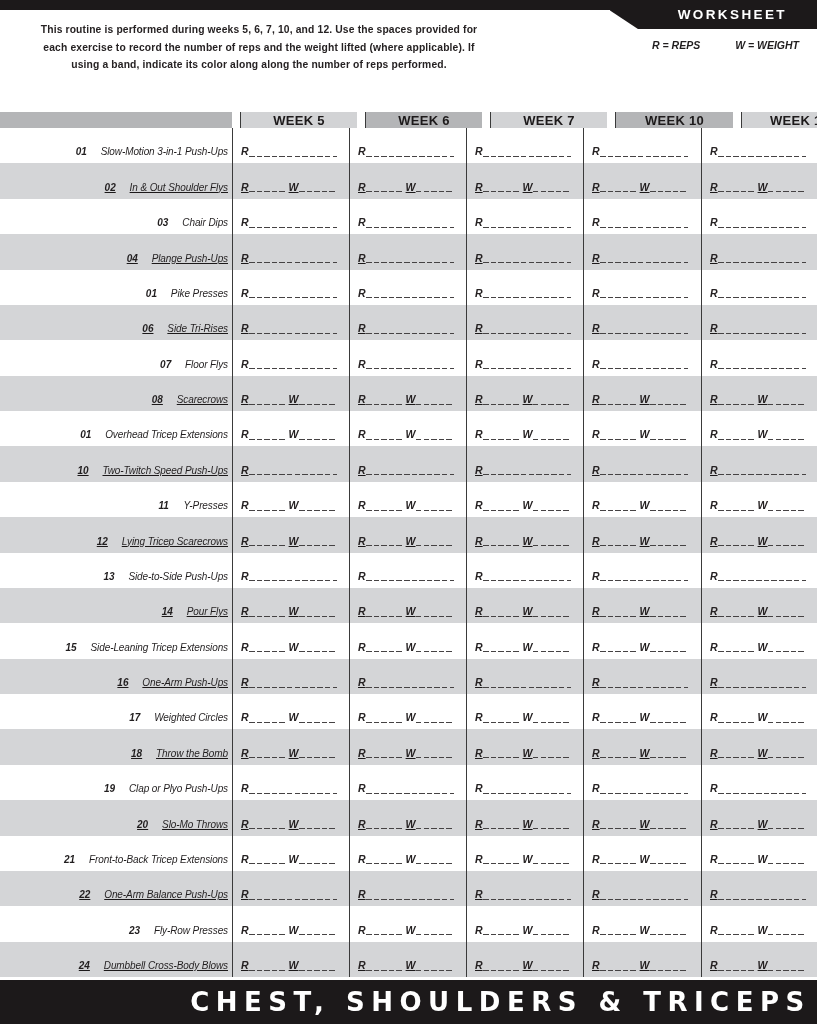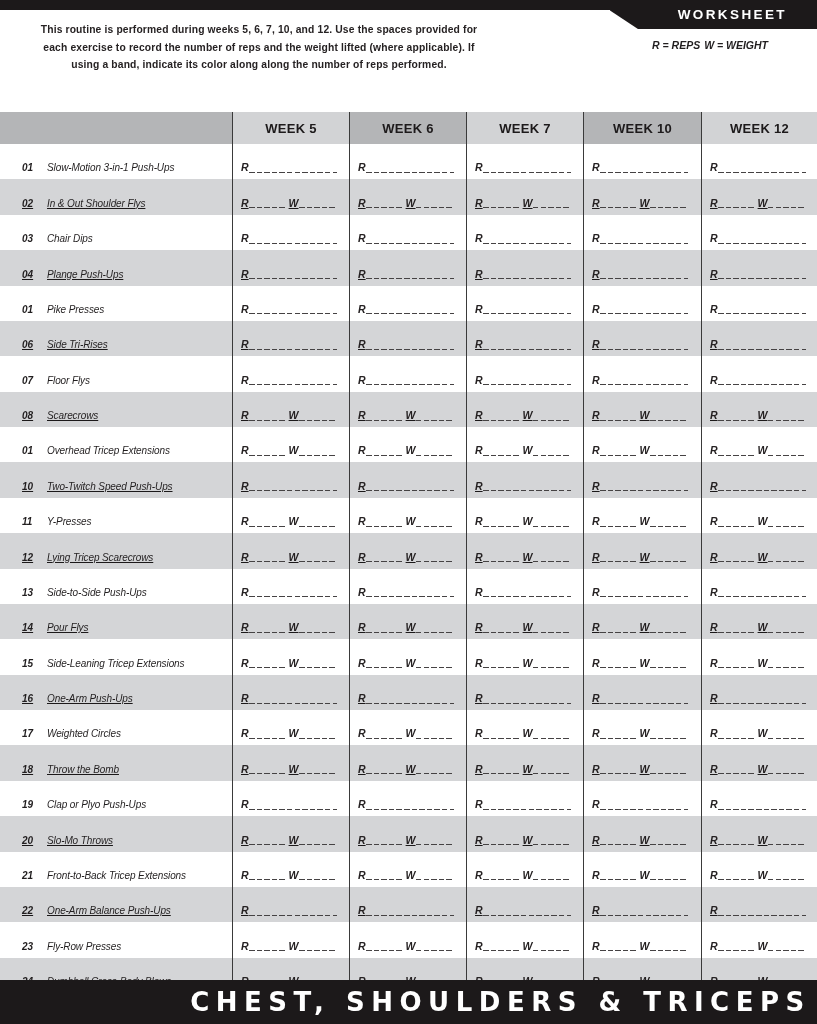--- a/index.html
+++ b/index.html
@@ -20,39 +20,39 @@
     position:absolute;right:0;top:0;width:207px;height:29px;background:var(--ink);
     clip-path:polygon(0 0,100% 0,100% 100%,13.5% 100%,0 36%);
     display:flex;align-items:center;justify-content:flex-end;padding-right:30px;
   }
   .badge span{color:#ffffff;font-weight:700;font-size:13.5px;letter-spacing:2.4px;}
   .instructions{
     position:absolute;left:28px;top:21px;width:462px;text-align:center;
     font-size:10.3px;font-weight:700;line-height:17.6px;letter-spacing:.15px;color:#262223;
   }
   .legend{
-    position:absolute;left:652px;top:39px;width:160px;display:flex;gap:4px;
+    position:absolute;left:652px;top:39px;width:160px;display:flex;gap:35px;
     font-style:italic;font-weight:700;font-size:10.5px;color:#211e1f;white-space:nowrap;
   }
 
   
   .sheet{position:absolute;left:0;top:112px;width:817px;}
   .grid-row{display:grid;grid-template-columns:232px 117px 117px 117px 118px 116px;}
-  .thead{height:32px;}
+  .thead{height:16px;gap:8px;}
   .thead .hcell{
     display:flex;align-items:center;justify-content:center;
     font-weight:700;font-size:13px;letter-spacing:.3px;color:#1d1a1b;
   }
   .thead .hcell.dark{background:var(--hdr-dark);}
   .thead .hcell.light{background:var(--hdr-light);}
   .thead .hcell + .hcell{border-left:1.4px solid var(--line);}
   .row{height:35.375px;background:#ffffff;}
   .row.striped{background:var(--stripe);text-decoration:underline;}
   .cell{display:flex;align-items:flex-end;overflow:hidden;}
-  .name-cell{padding:0 4px 6px 22px;}
+  .name-cell{padding:0 4px 6px 22px;justify-content:flex-end;}
   .ex-num{font-weight:700;font-style:italic;font-size:10px;width:15px;flex:none;color:#211e1f;}
   .ex-name{font-style:italic;font-size:10px;letter-spacing:-.1px;margin-left:10px;white-space:nowrap;color:#211e1f;}
   .week-cell{border-left:1.4px solid var(--line);padding:0 6px 6px 8px;}
   .rw-label{font-weight:700;font-style:italic;font-size:10.5px;line-height:11px;color:#252122;}
   .rw-label.w{margin-left:4px;}
   .bl{
     display:inline-block;height:11px;flex:none;
     background-image:repeating-linear-gradient(90deg,#454243 0 5.5px,rgba(0,0,0,0) 5.5px 7.6px);
     background-repeat:no-repeat;background-position:left bottom;background-size:100% 1.4px;
   }

